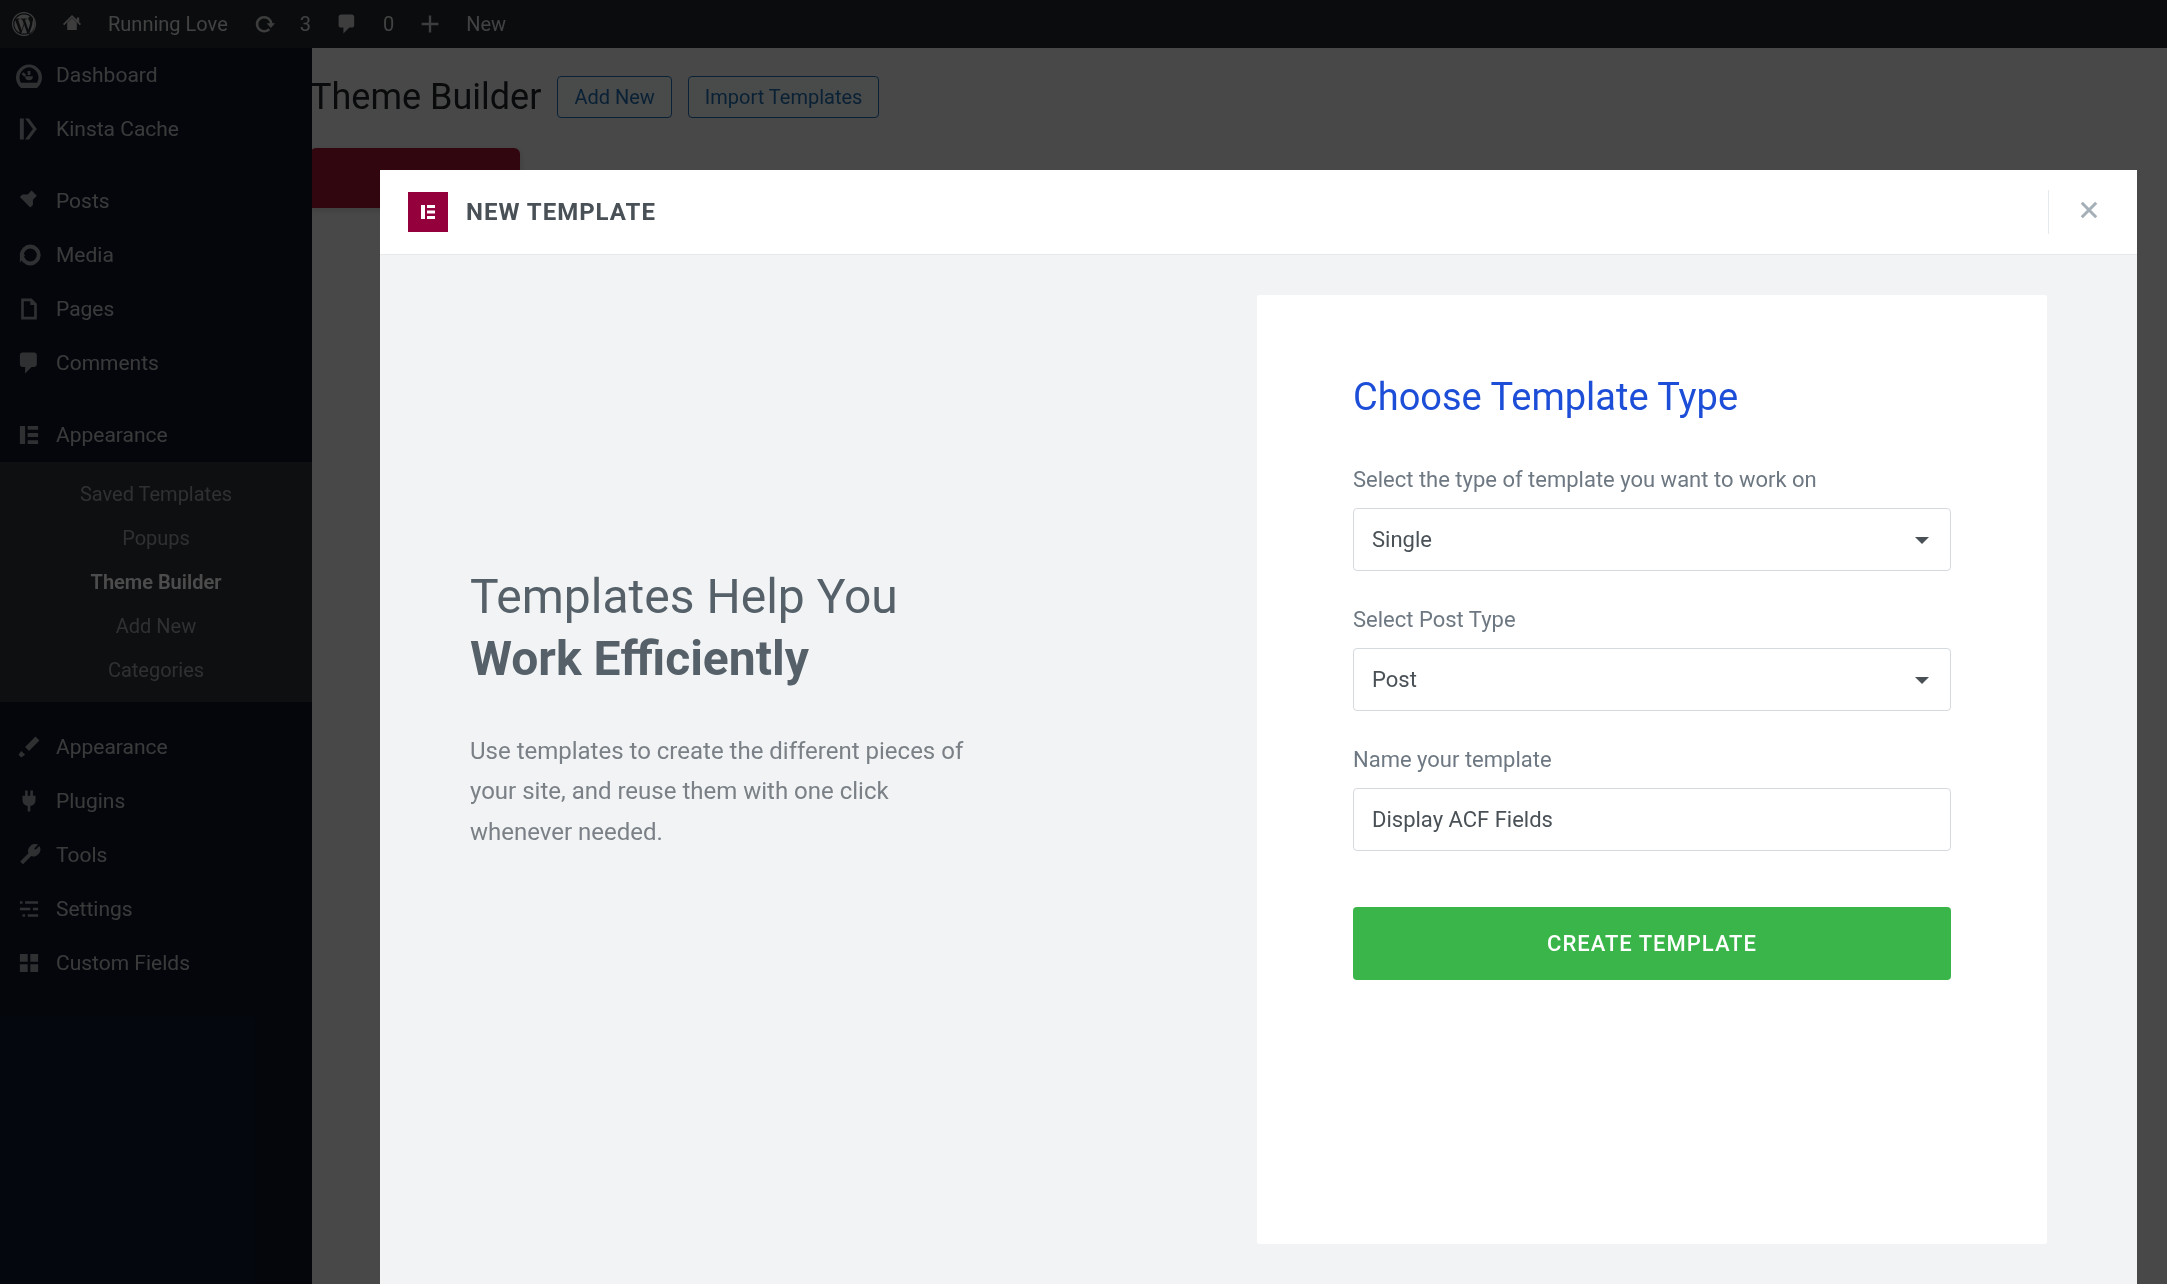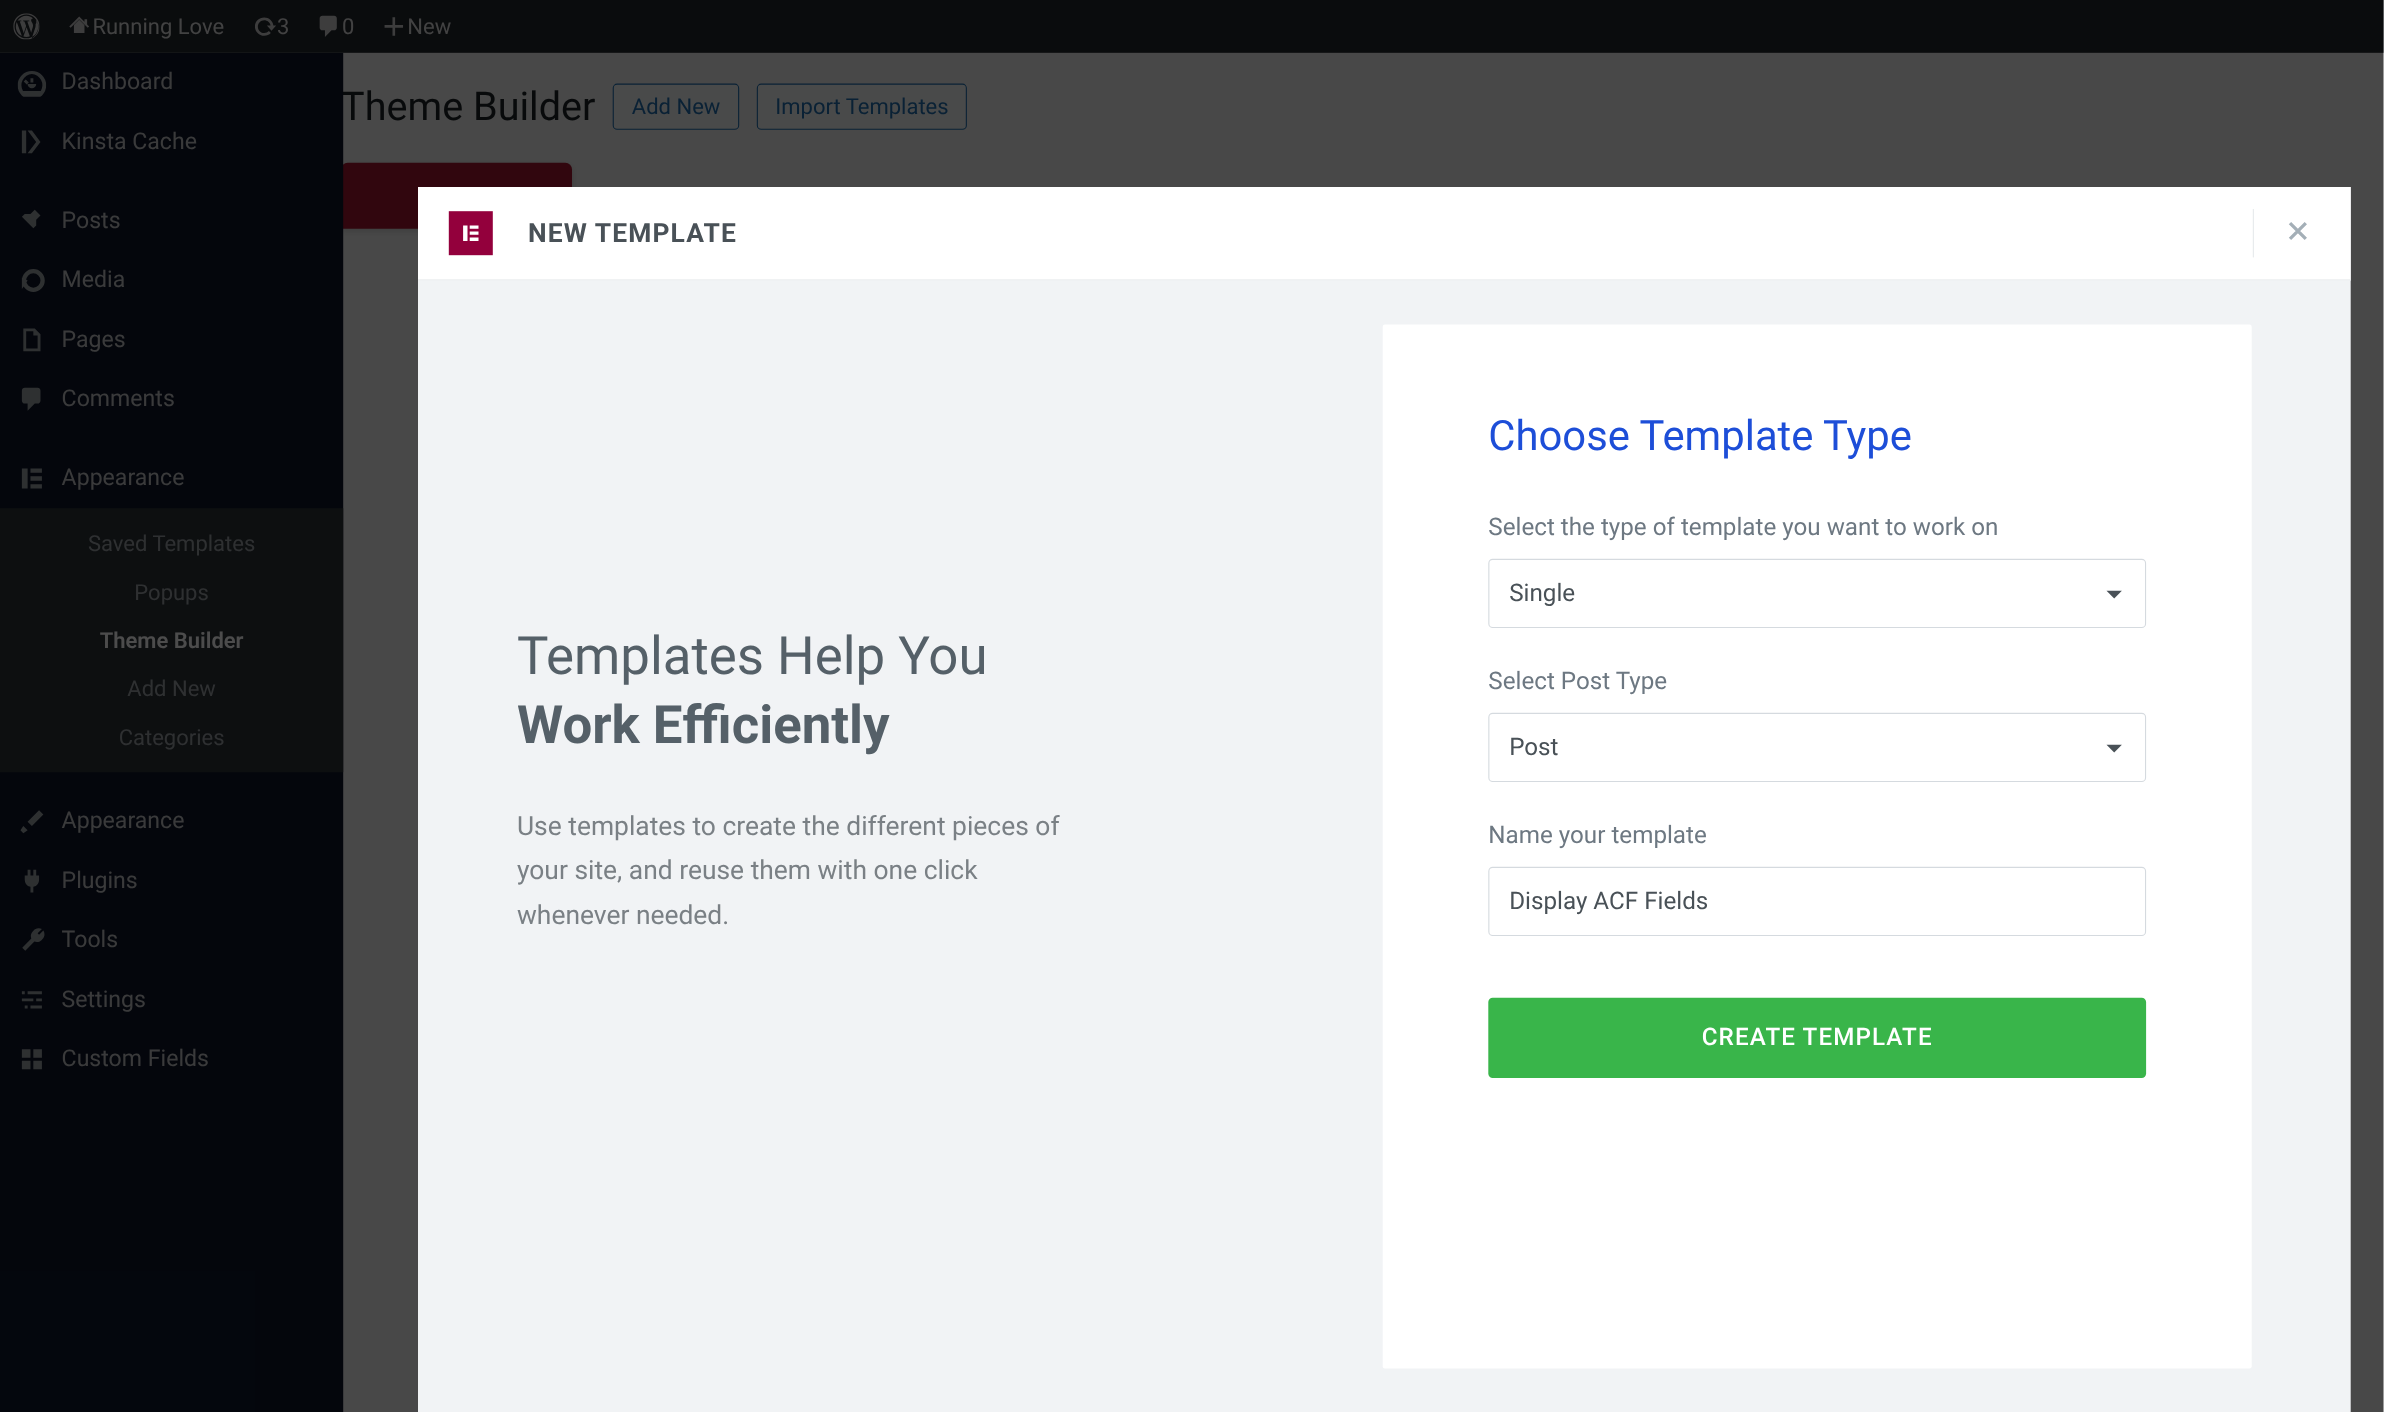--- a/index.html
+++ b/index.html
@@ -24,21 +24,21 @@
       padding: 0 12px;
       color: #ccc;
       font-size: 20px;
       gap: 24px;
       position: relative;
       z-index: 10;
     }
     .admin-bar-item {
       display: flex;
       align-items: center;
-      gap: 0;
+      gap: 24px;
       color: #ddd;
       cursor: pointer;
     }
     .admin-bar .icon {
       display: inline-flex;
       align-items: center;
     }
     .admin-bar svg {
       width: 24px;
       height: 24px;
@@ -161,21 +161,21 @@
       background: #fff;
       border-bottom: 1px solid #e6e9ec;
       display: flex;
       align-items: center;
       justify-content: space-between;
       padding: 20px 28px;
     }
     .modal-header-left {
       display: flex;
       align-items: center;
-      gap: 32px;
+      gap: 18px;
     }
     .elementor-logo {
       width: 40px;
       height: 40px;
       background: #93003c;
       display: flex;
       align-items: center;
       justify-content: center;
     }
     .elementor-logo svg {

